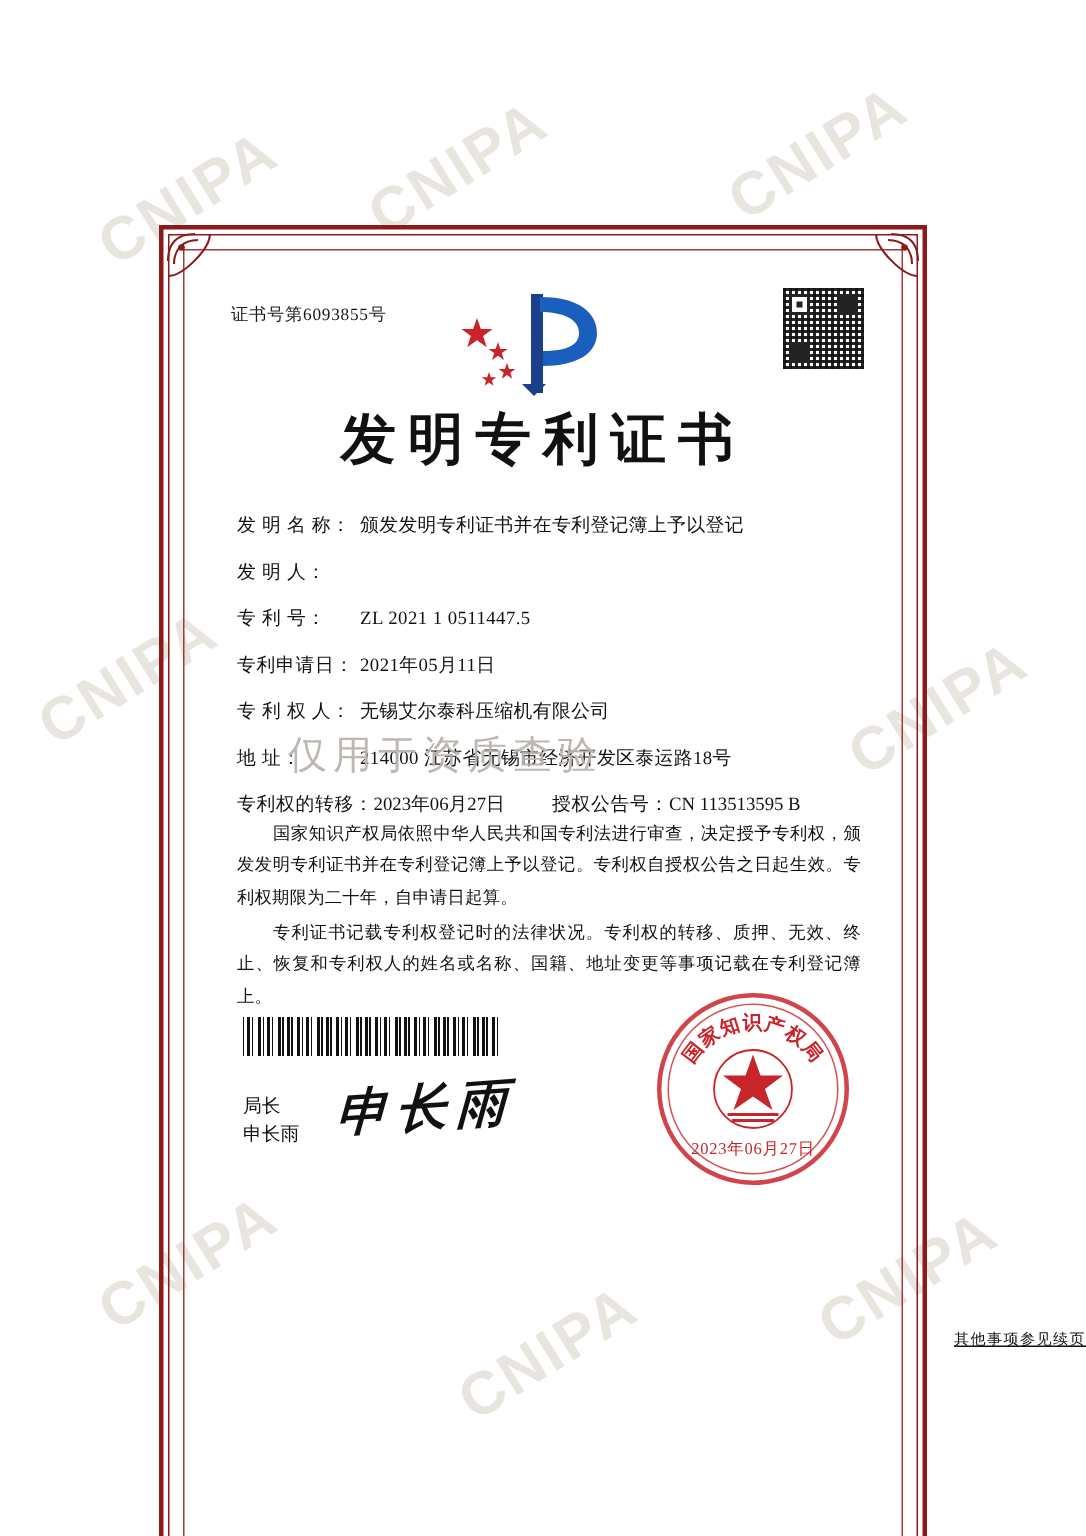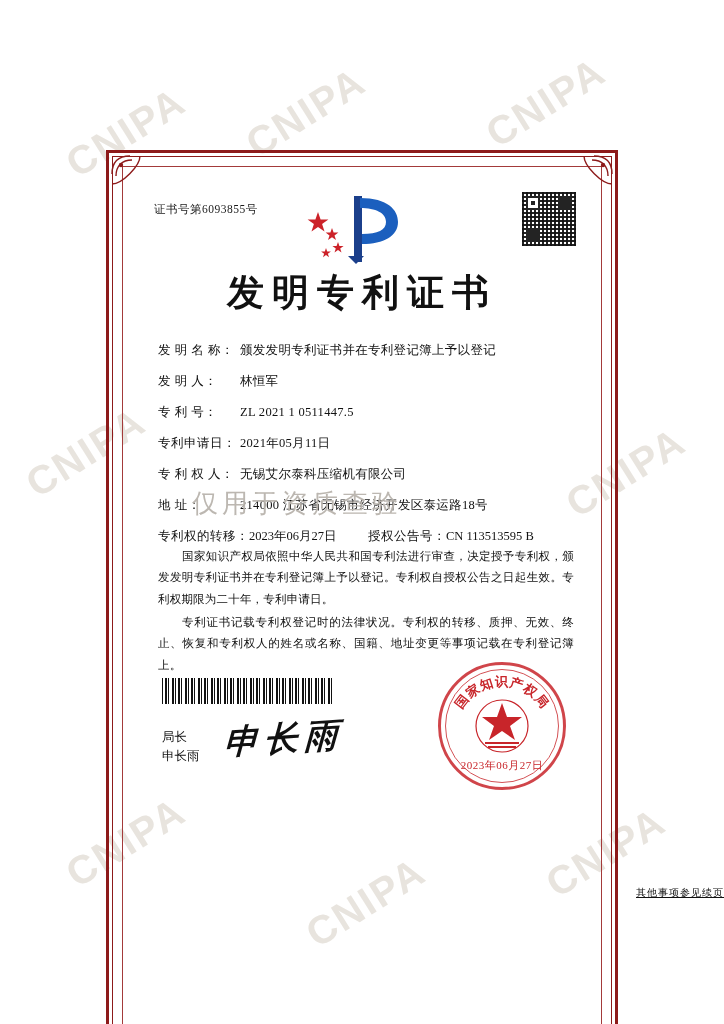--- a/index.html
+++ b/index.html
@@ -377,21 +377,20 @@
 
   <div class="title">发明专利证书</div>
 
   <div class="fields">
     <div class="row">
       <div class="lbl">发 明 名 称：</div>
       <div class="val">颁发发明专利证书并在专利登记簿上予以登记</div>
     </div>
     <div class="row">
       <div class="lbl">发 明 人：</div>
-      <div class="val">林恒军</div>
     </div>
     <div class="row">
       <div class="lbl">专 利 号：</div>
       <div class="val">ZL 2021 1 0511447.5</div>
     </div>
     <div class="row">
       <div class="lbl">专利申请日：</div>
       <div class="val">2021年05月11日</div>
     </div>
     <div class="row">
@@ -405,21 +404,21 @@
     <div class="row-split">
       <div class="c1">
         <span class="lbl">专利权的转移：</span><span>2023年06月27日</span>
       </div>
       <div class="c2">
         <span class="lbl">授权公告号：</span><span>CN 113513595 B</span>
       </div>
     </div>
   </div>
 
-  <div class="para p1">国家知识产权局依照中华人民共和国专利法进行审查，决定授予专利权，颁发发明专利证书并在专利登记簿上予以登记。专利权自授权公告之日起生效。专利权期限为二十年，专利申请日。</div>
+  <div class="para p1">国家知识产权局依照中华人民共和国专利法进行审查，决定授予专利权，颁发发明专利证书并在专利登记簿上予以登记。专利权自授权公告之日起生效。专利权期限为二十年，自申请日起算。</div>
   <div class="para p2">专利证书记载专利权登记时的法律状况。专利权的转移、质押、无效、终止、恢复和专利权人的姓名或名称、国籍、地址变更等事项记载在专利登记簿上。</div>
 
   <div class="barcode"></div>
 
   <div class="sig-label">
     <div>局长</div>
     <div>申长雨</div>
   </div>
   <div class="sig-hand">申长雨</div>
 

